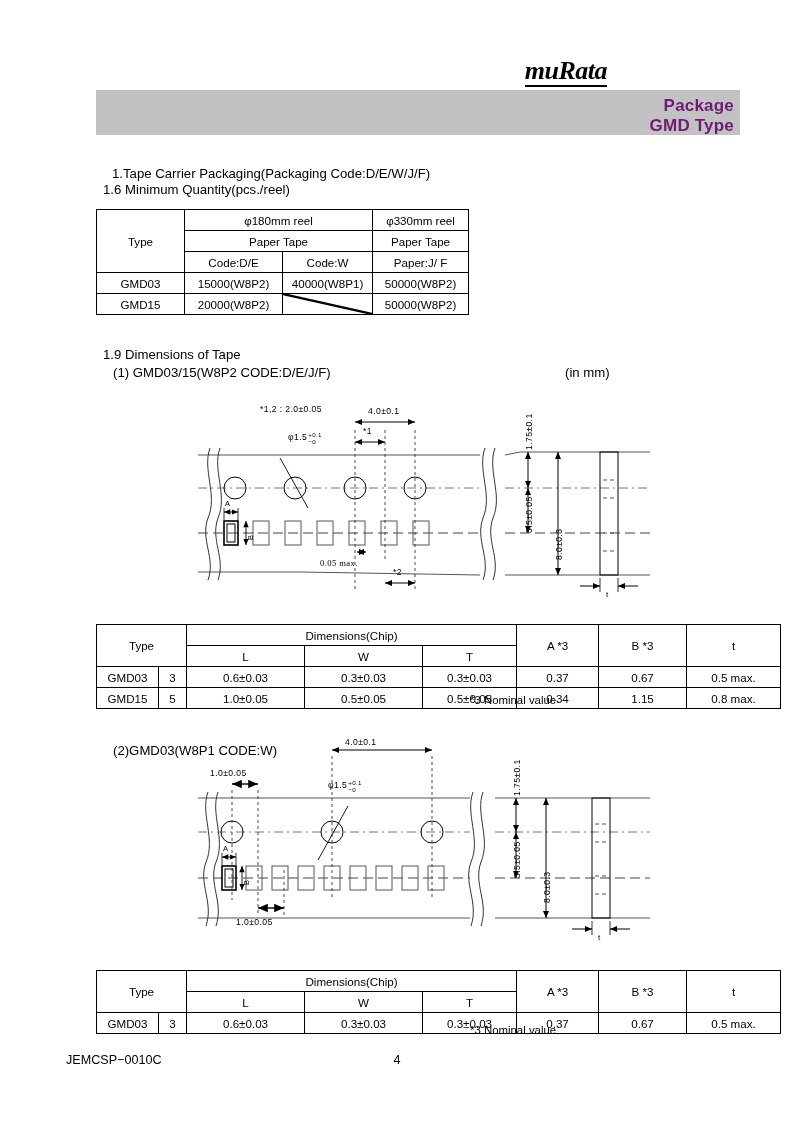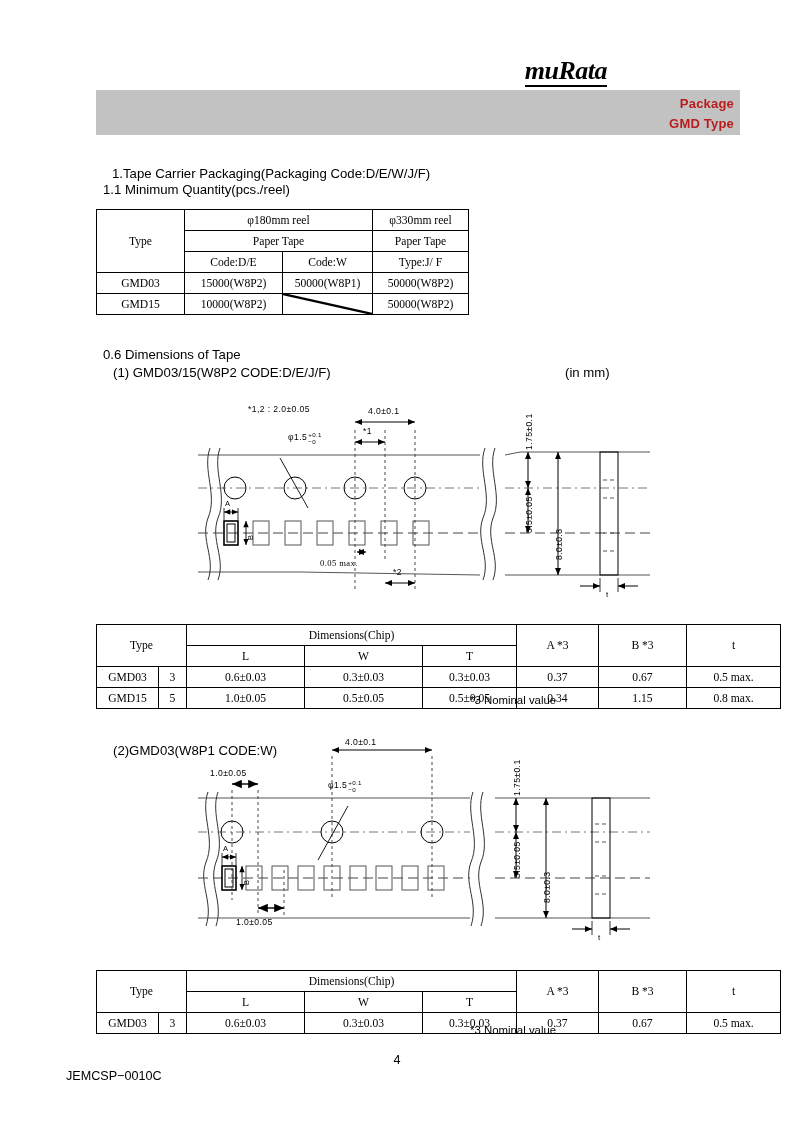--- a/index.html
+++ b/index.html
@@ -42,23 +42,23 @@
     position: absolute;
     top: 90px;
     left: 96px;
     width: 644px;
     height: 45px;
     background: #c2c2c2;
   }
   #header-banner .banner-line {
     position: absolute;
     right: 6px;
-    color: #b91c1c;
+    color: #701a75;
     font-weight: bold;
-    font-size: 13px;
+    font-size: 17px;
     letter-spacing: 0.2px;
     line-height: 1;
   }
   #header-banner .banner-line.l1 { top: 7px; }
   #header-banner .banner-line.l2 { top: 27px; text-align: right; }
 
   
   .heading {
     position: absolute;
     font-size: 13.2px;
@@ -73,21 +73,20 @@
     font-size: 11.6px;
     table-layout: fixed;
   }
   table.grid td {
     border: 1px solid #000;
     text-align: center;
     vertical-align: middle;
     padding: 0;
     height: 20px;
     white-space: nowrap;
-    font-family: Liberation Serif, serif;
   }
   td.left-pad { text-align: left; padding-left: 5px; }
   td.blank-diag { position: relative; overflow: hidden; }
   td.blank-diag .diag {
     position: absolute;
     left: 0; top: 0;
     width: 100%; height: 100%;
   }
 
   .note {
@@ -124,21 +123,20 @@
     font-size: 8px;
     white-space: nowrap;
   }
 
   
   #footer-code {
     position: absolute;
     left: 66px;
     top: 1053px;
     font-size: 12.6px;
-    margin-top: 16px;
   }
   #page-number {
     position: absolute;
     left: 0;
     top: 1053px;
     width: 794px;
     text-align: center;
     font-size: 12.6px;
   }
 </style>
@@ -148,21 +146,21 @@
 <div id="brand-logo">
   <span class="logo-text">muRata</span>
 </div>
 
 <div id="header-banner">
   <div class="banner-line l1">Package</div>
   <div class="banner-line l2">GMD Type</div>
 </div>
 
 <div class="heading" style="left:112px; top:165px;">1.Tape Carrier Packaging(Packaging Code:D/E/W/J/F)</div>
-<div class="heading" style="left:103px; top:181px;">1.1 Minimum Quantity(pcs./reel)</div>
+<div class="heading" style="left:103px; top:181px;">1.6 Minimum Quantity(pcs./reel)</div>
 
 <table class="grid" id="quantity-table" style="left:96px; top:209px; width:372px;">
   <colgroup>
     <col style="width:88px">
     <col style="width:98px">
     <col style="width:90px">
     <col style="width:96px">
   </colgroup>
   <tbody>
     <tr>
@@ -170,42 +168,42 @@
       <td colspan="2">φ180mm reel</td>
       <td>φ330mm reel</td>
     </tr>
     <tr>
       <td colspan="2">Paper Tape</td>
       <td>Paper Tape</td>
     </tr>
     <tr>
       <td>Code:D/E</td>
       <td>Code:W</td>
-      <td>Type:J/ F</td>
+      <td>Paper:J/ F</td>
     </tr>
     <tr>
       <td class="left-pad">GMD03</td>
       <td>15000(W8P2)</td>
-      <td>50000(W8P1)</td>
+      <td>40000(W8P1)</td>
       <td>50000(W8P2)</td>
     </tr>
     <tr>
       <td class="left-pad">GMD15</td>
-      <td>10000(W8P2)</td>
+      <td>20000(W8P2)</td>
       <td class="blank-diag">
         <svg class="diag" viewBox="0 0 90 20" preserveAspectRatio="none">
           <line x1="0" y1="0" x2="90" y2="20" stroke="#000" stroke-width="2.2" vector-effect="non-scaling-stroke"></line>
         </svg>
       </td>
       <td>50000(W8P2)</td>
     </tr>
   </tbody>
 </table>
 
-<div class="heading" style="left:103px; top:346px;">0.6 Dimensions of Tape</div>
+<div class="heading" style="left:103px; top:346px;">1.9 Dimensions of Tape</div>
 <div class="heading" style="left:113px; top:364px;">(1) GMD03/15(W8P2 CODE:D/E/J/F)</div>
 <div class="heading" style="left:565px; top:364px;">(in mm)</div>
 
 <div class="diagram" id="diagram-1" style="left:180px; top:400px; width:500px; height:200px;">
 
   <svg width="500" height="200" viewBox="0 0 500 200">
     <defs>
       <marker id="ah1" markerWidth="8" markerHeight="8" refX="7" refY="3" orient="auto" markerUnits="strokeWidth">
         <path d="M0,0 L7,3 L0,6 z" fill="#000"></path>
       </marker>
@@ -276,21 +274,21 @@
     <line x1="423" y1="98" x2="435" y2="98" stroke="#555" stroke-width="1" stroke-dasharray="4,3"></line>
     <line x1="423" y1="133" x2="435" y2="133" stroke="#555" stroke-width="1" stroke-dasharray="4,3"></line>
     <line x1="423" y1="151" x2="435" y2="151" stroke="#555" stroke-width="1" stroke-dasharray="4,3"></line>
     <line x1="420" y1="178" x2="420" y2="192" stroke="#000" stroke-width="0.8"></line>
     <line x1="438" y1="178" x2="438" y2="192" stroke="#000" stroke-width="0.8"></line>
     <line x1="400" y1="186" x2="420" y2="186" stroke="#000" stroke-width="1" marker-end="url(#ah1)"></line>
     <line x1="438" y1="186" x2="458" y2="186" stroke="#000" stroke-width="1" marker-start="url(#ah1s)"></line>
   </svg>
 
   
-  <div class="dim-label" style="left:68px; top:4px;">*1,2 : 2.0±0.05</div>
+  <div class="dim-label" style="left:80px; top:4px;">*1,2 : 2.0±0.05</div>
   <div class="dim-label" style="left:188px; top:6px;">4.0±0.1</div>
   <div class="dim-label" style="left:183px; top:26px;">*1</div>
   <div class="dim-label" style="left:213px; top:167px;">*2</div>
   <div class="dim-label" style="left:108px; top:32px;">
     <span>φ1.5</span><span class="sup"><span>+0.1</span><br><span>−0</span></span>
   </div>
   <div class="dim-label" style="left:140px; top:158px;font-family:Liberation Serif, serif;">0.05 max.</div>
   <div class="tiny-label" style="left:45px; top:99px; font-size:7.5px;">A</div>
   <div class="tiny-label vert" style="left:66px; top:140px; font-size:7.5px; transform:rotate(-90deg); transform-origin:left top;">B</div>
 

